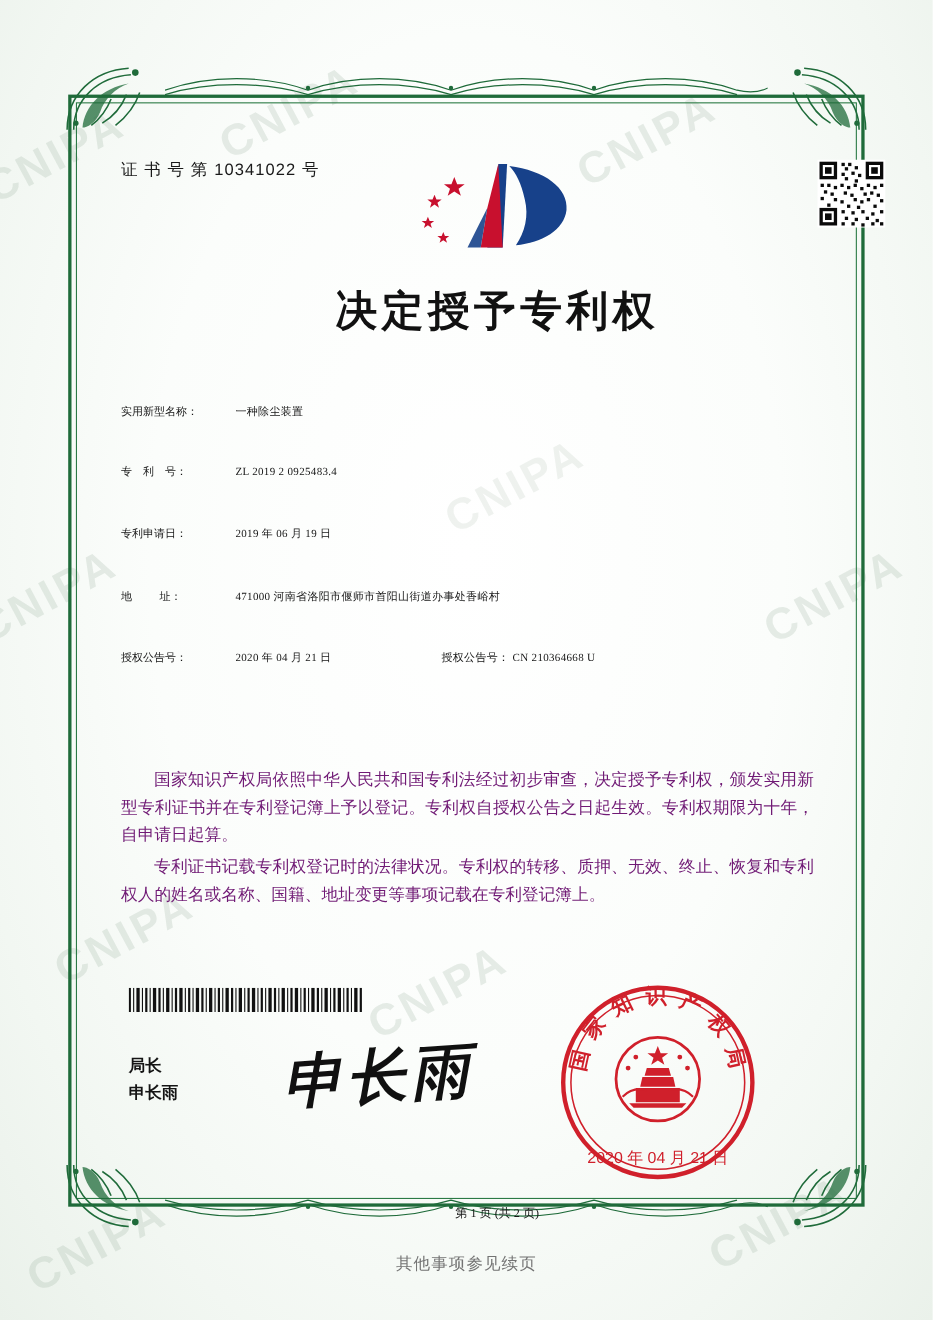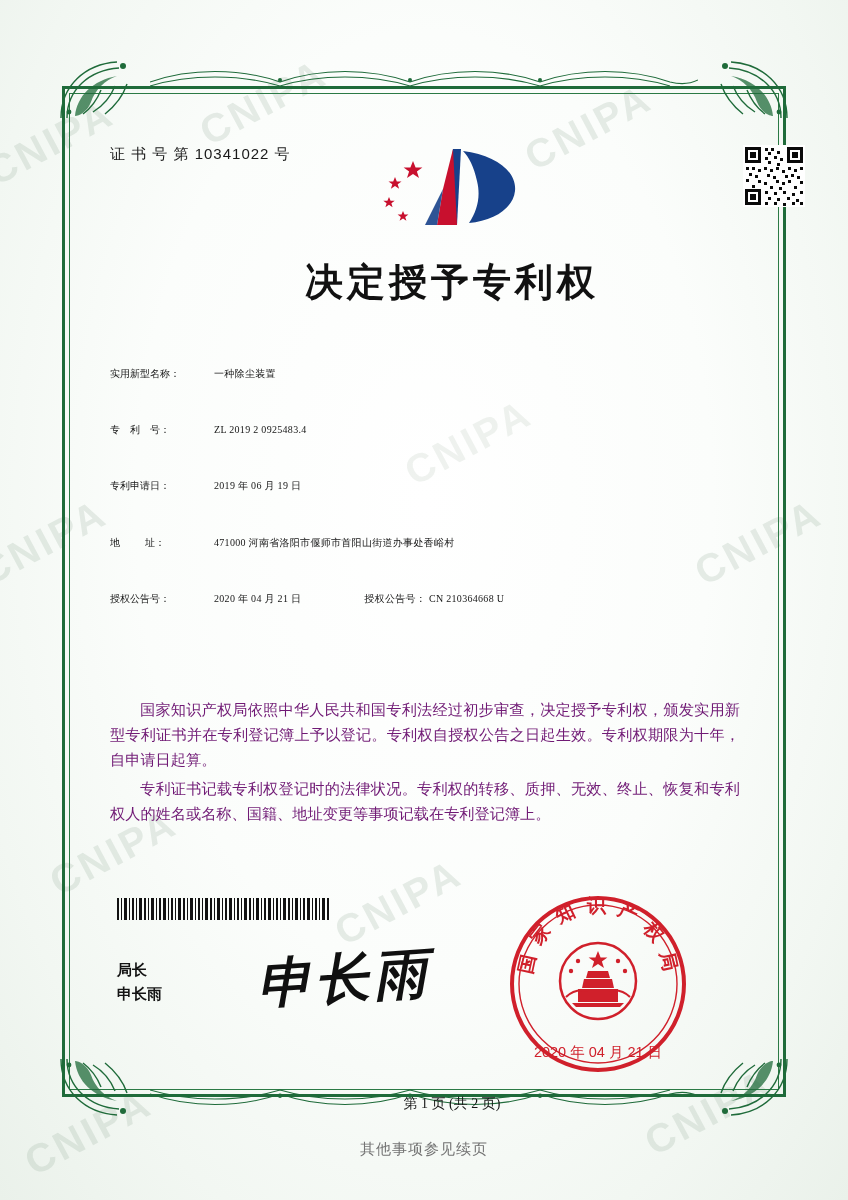--- a/index.html
+++ b/index.html
@@ -141,21 +141,21 @@
     letter-spacing: 0px;
     white-space: pre;
   }
   .field-value {
     flex: 1 1 auto;
     letter-spacing: 0.3px;
     margin-top: 16px;
   }
   .field-row.inline .field-value { flex: 0 0 auto; }
   #pub-extra {
-    margin-left: 63px;
+    margin-left: 100px;
     letter-spacing: 0.3px;
   }
   #paras {
     position: absolute;
     left: 41px;
     top: 604px;
     width: 630px;
     font-size: 15.2px;
     line-height: 25px;
     color: #701a75;
@@ -200,21 +200,21 @@
     left: 438px;
     top: 800px;
     width: 182px;
     height: 182px;
   }
   #footer-page {
     position: absolute;
     left: 0; right: 0;
     top: 1002px;
     text-align: center;
-    font-size: 14px;
+    font-size: 11px;
     color: #161616;
   }
   #footer-note {
     position: absolute;
     left: 0; right: 0;
     top: 1140px;
     text-align: center;
     font-size: 15px;
     color: #737373;
     letter-spacing: 1px;

